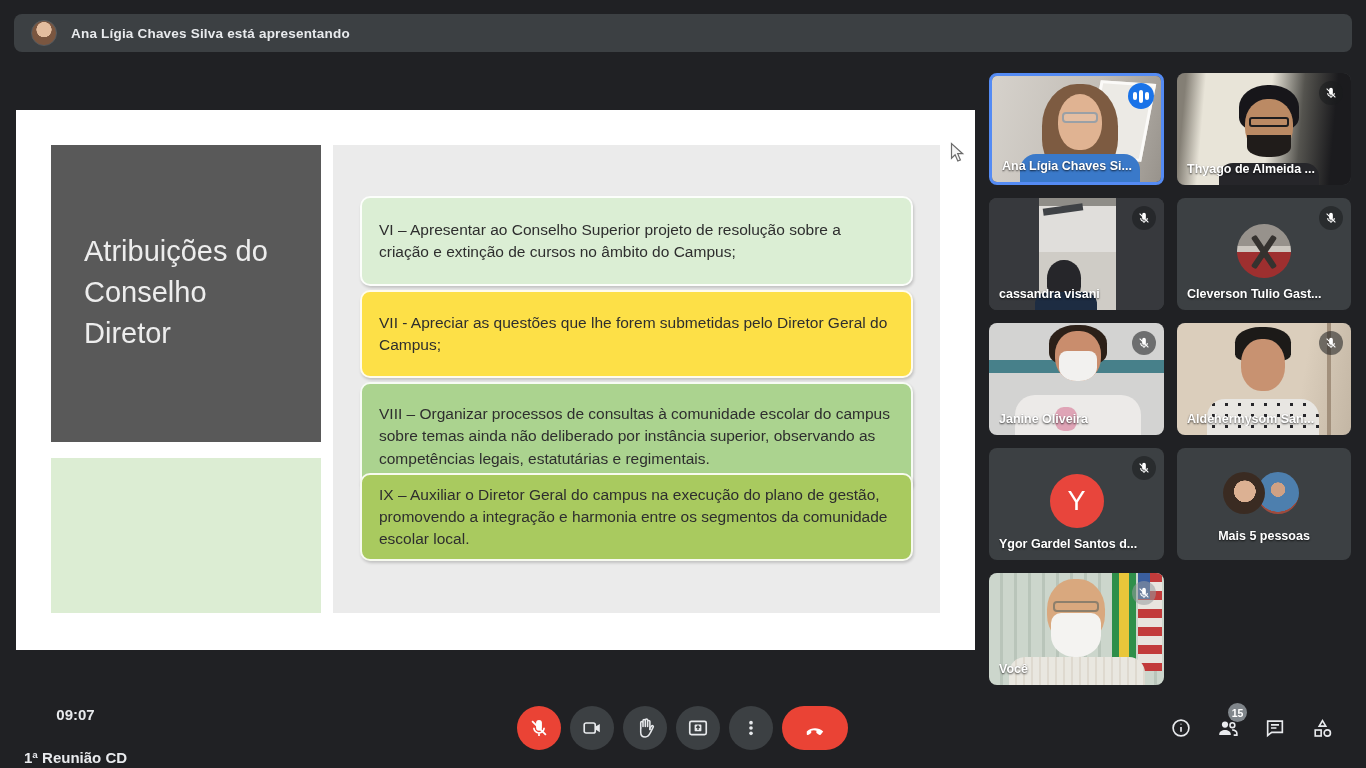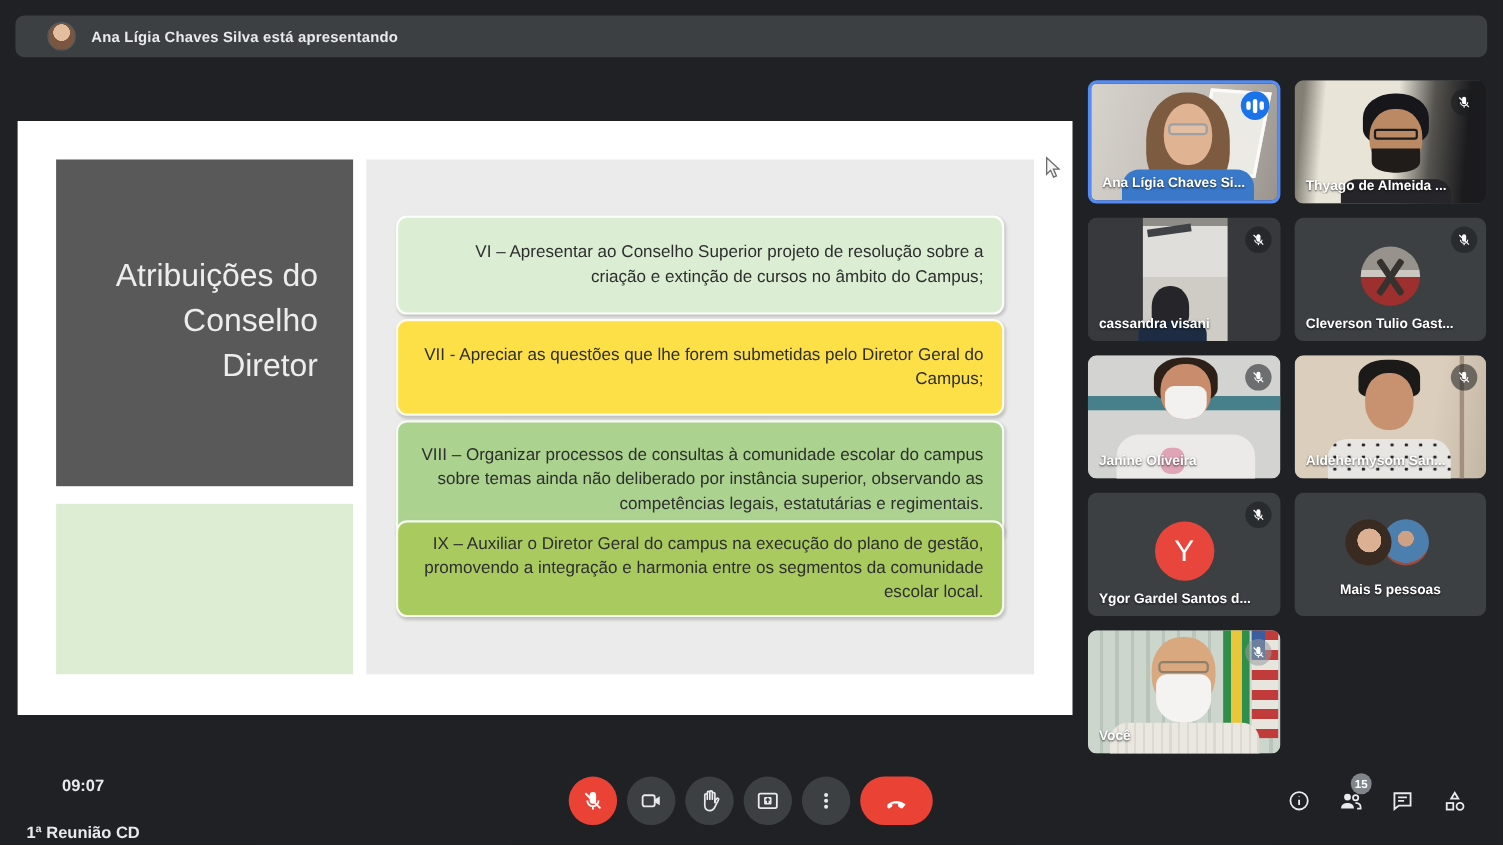--- a/index.html
+++ b/index.html
@@ -2,28 +2,28 @@
 <html><head>
 <meta charset="utf-8">
 <style>
   * { margin:0; padding:0; box-sizing:border-box; }
   html,body { width:1366px; height:768px; }
   body { font-family:"Liberation Sans", sans-serif; background:#202124; }
   .stage { position:relative; width:1366px; height:768px; background:#202124; overflow:hidden; }
 
   
   .banner { position:absolute; left:14px; top:14px; width:1338px; height:38px;
-    background:#3c4043; border-radius:8px; display:flex; align-items:center;padding-left:12px; }
+    background:#3c4043; border-radius:8px; display:flex; align-items:center; }
   .banner-avatar { width:26px; height:26px; border-radius:50%; margin-left:17px;
     background:radial-gradient(circle at 50% 36%, #e3bd9f 0 38%, #7a5640 40% 78%, #4c3527 100%);
     border:1px solid #555a5e; }
   .banner-text { margin-left:14px; color:#e8eaed; font-size:13.5px; font-weight:bold; letter-spacing:.2px; }
 
   
-  .slide { position:absolute; left:16px; top:110px; width:959px; height:540px; background:#ffffff;text-align:right; }
+  .slide { position:absolute; left:16px; top:110px; width:959px; height:540px; background:#ffffff; }
   .title-box { position:absolute; left:35px; top:35px; width:270px; height:297px; background:#595959; }
   .title-text { padding:86px 0 0 33px; color:#ededed; font-size:29px; line-height:1.42; font-weight:normal; width:238px; }
   .accent-box { position:absolute; left:35px; top:348px; width:270px; height:155px; background:#dcedd3; }
   .content-panel { position:absolute; left:317px; top:35px; width:607px; height:468px; background:#ebebeb; }
   .s-item { position:absolute; left:27px; width:553px; display:flex; align-items:center;
     padding:0 17px; font-size:15.5px; line-height:1.43; color:#2e2e2e;
     border-radius:10px; border:2px solid rgba(255,255,255,.9);
     box-shadow:1px 2px 3px rgba(0,0,0,.18); }
   .s-item1 { top:51px;  height:90px; background:#dbeed4; }
   .s-item2 { top:145px; height:88px; background:#fde047; }

